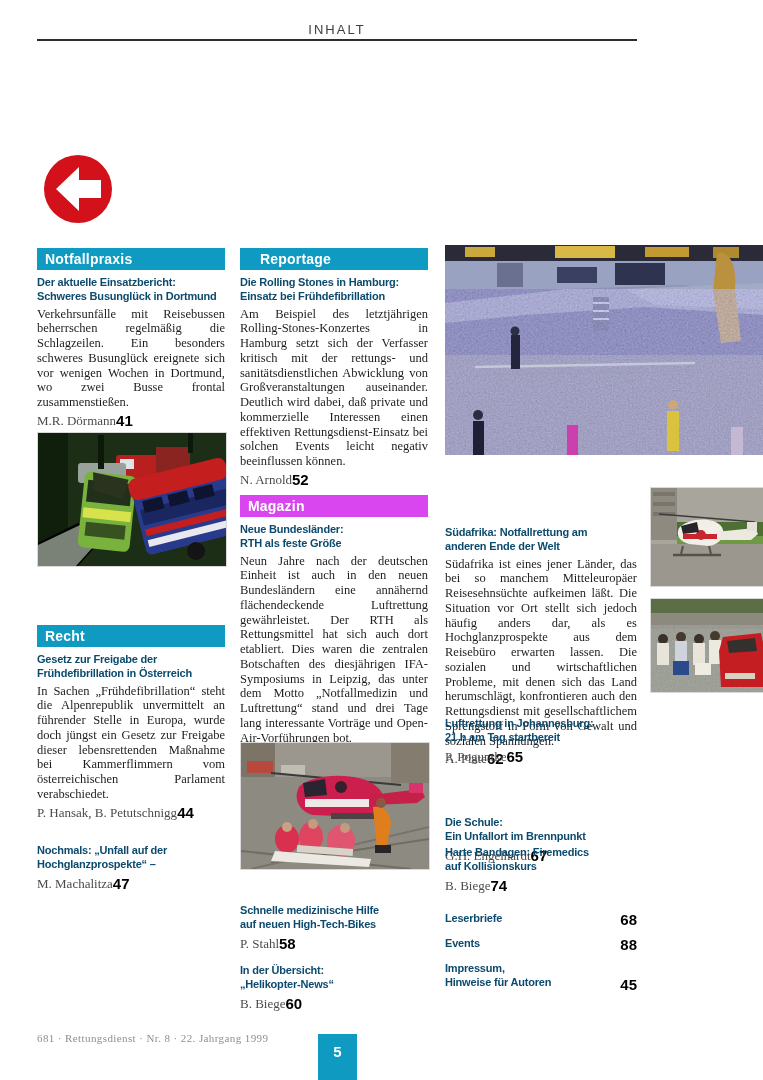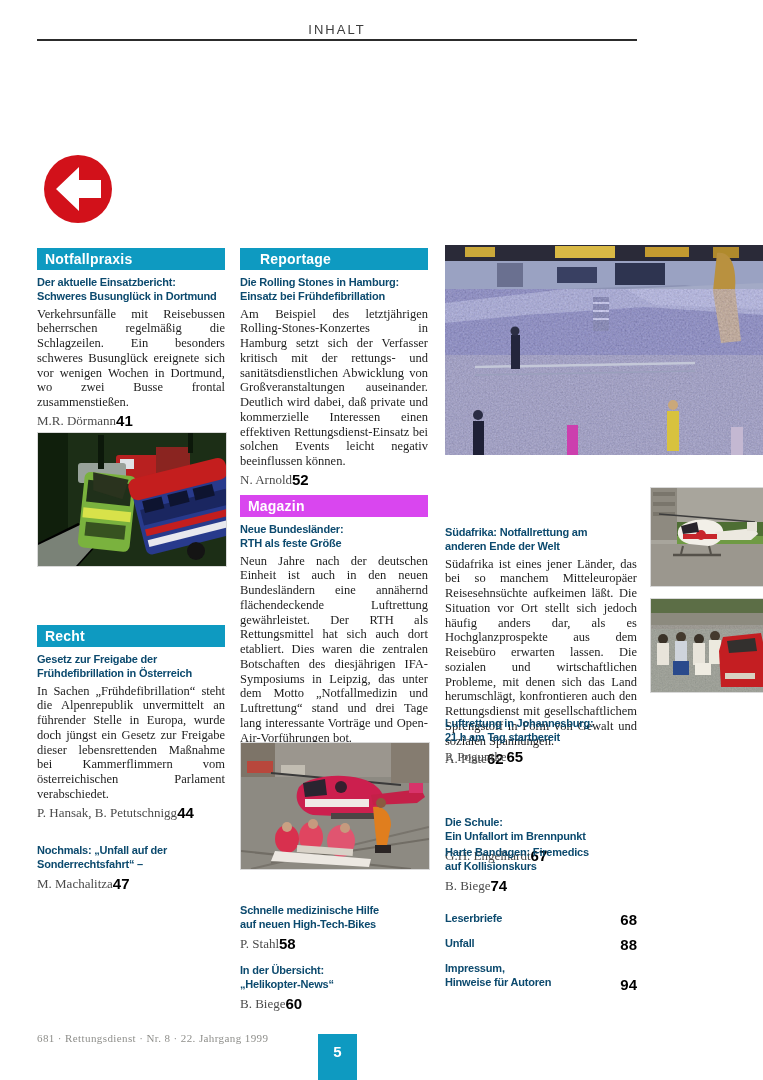--- a/index.html
+++ b/index.html
@@ -179,21 +179,21 @@
 Frühdefibrillation in Österreich</h3>
       <p class="b">In Sachen „Frühdefibrillation“ steht die Alpenrepublik unvermittelt an führender Stelle in Europa, wurde doch jüngst ein Gesetz zur Freigabe dieser lebensrettenden Maßnahme bei Kammerflimmern vom österreichischen Parlament verabschiedet.</p>
       <div class="by">
         <span class="au">P. Hansak, B. Petutschnigg</span>
         <span class="pg">44</span>
       </div>
     </article>
 
     <article class="art" style="top:595px;">
       <h3 class="t">Nochmals: „Unfall auf der
-Sonderrechtsfahrt“ –</h3>
+Hochglanzprospekte“ –</h3>
       <div class="by">
         <span class="au">M. Machalitza</span>
         <span class="pg">47</span>
       </div>
     </article>
   </div>
 
   <div class="col" id="col2">
     <div class="band" style="top:0; background:#0e9ac1;padding-left:20px;">Reportage</div>
 
@@ -359,27 +359,27 @@
         <span class="pg">74</span>
       </div>
     </article>
 
     <div class="art narrow row-entry" style="top:424px;">
       <span class="t">Leserbriefe</span>
       <span class="pg">68</span>
     </div>
 
     <div class="art narrow row-entry" style="top:449px;">
-      <span class="t">Unfall</span>
+      <span class="t">Events</span>
       <span class="pg">88</span>
     </div>
 
     <div class="art narrow row-entry" style="top:474px;gap:9px;">
       <span class="t">Impressum,
 Hinweise für Autoren</span>
-      <span class="pg">94</span>
+      <span class="pg">45</span>
     </div>
   </div>
 
   <div class="credit">681 · Rettungsdienst · Nr. 8 · 22. Jahrgang 1999</div>
   <div class="pagebox" style="background:#0e9ac1;">5</div>
 
 </div>
 
 </body></html>

